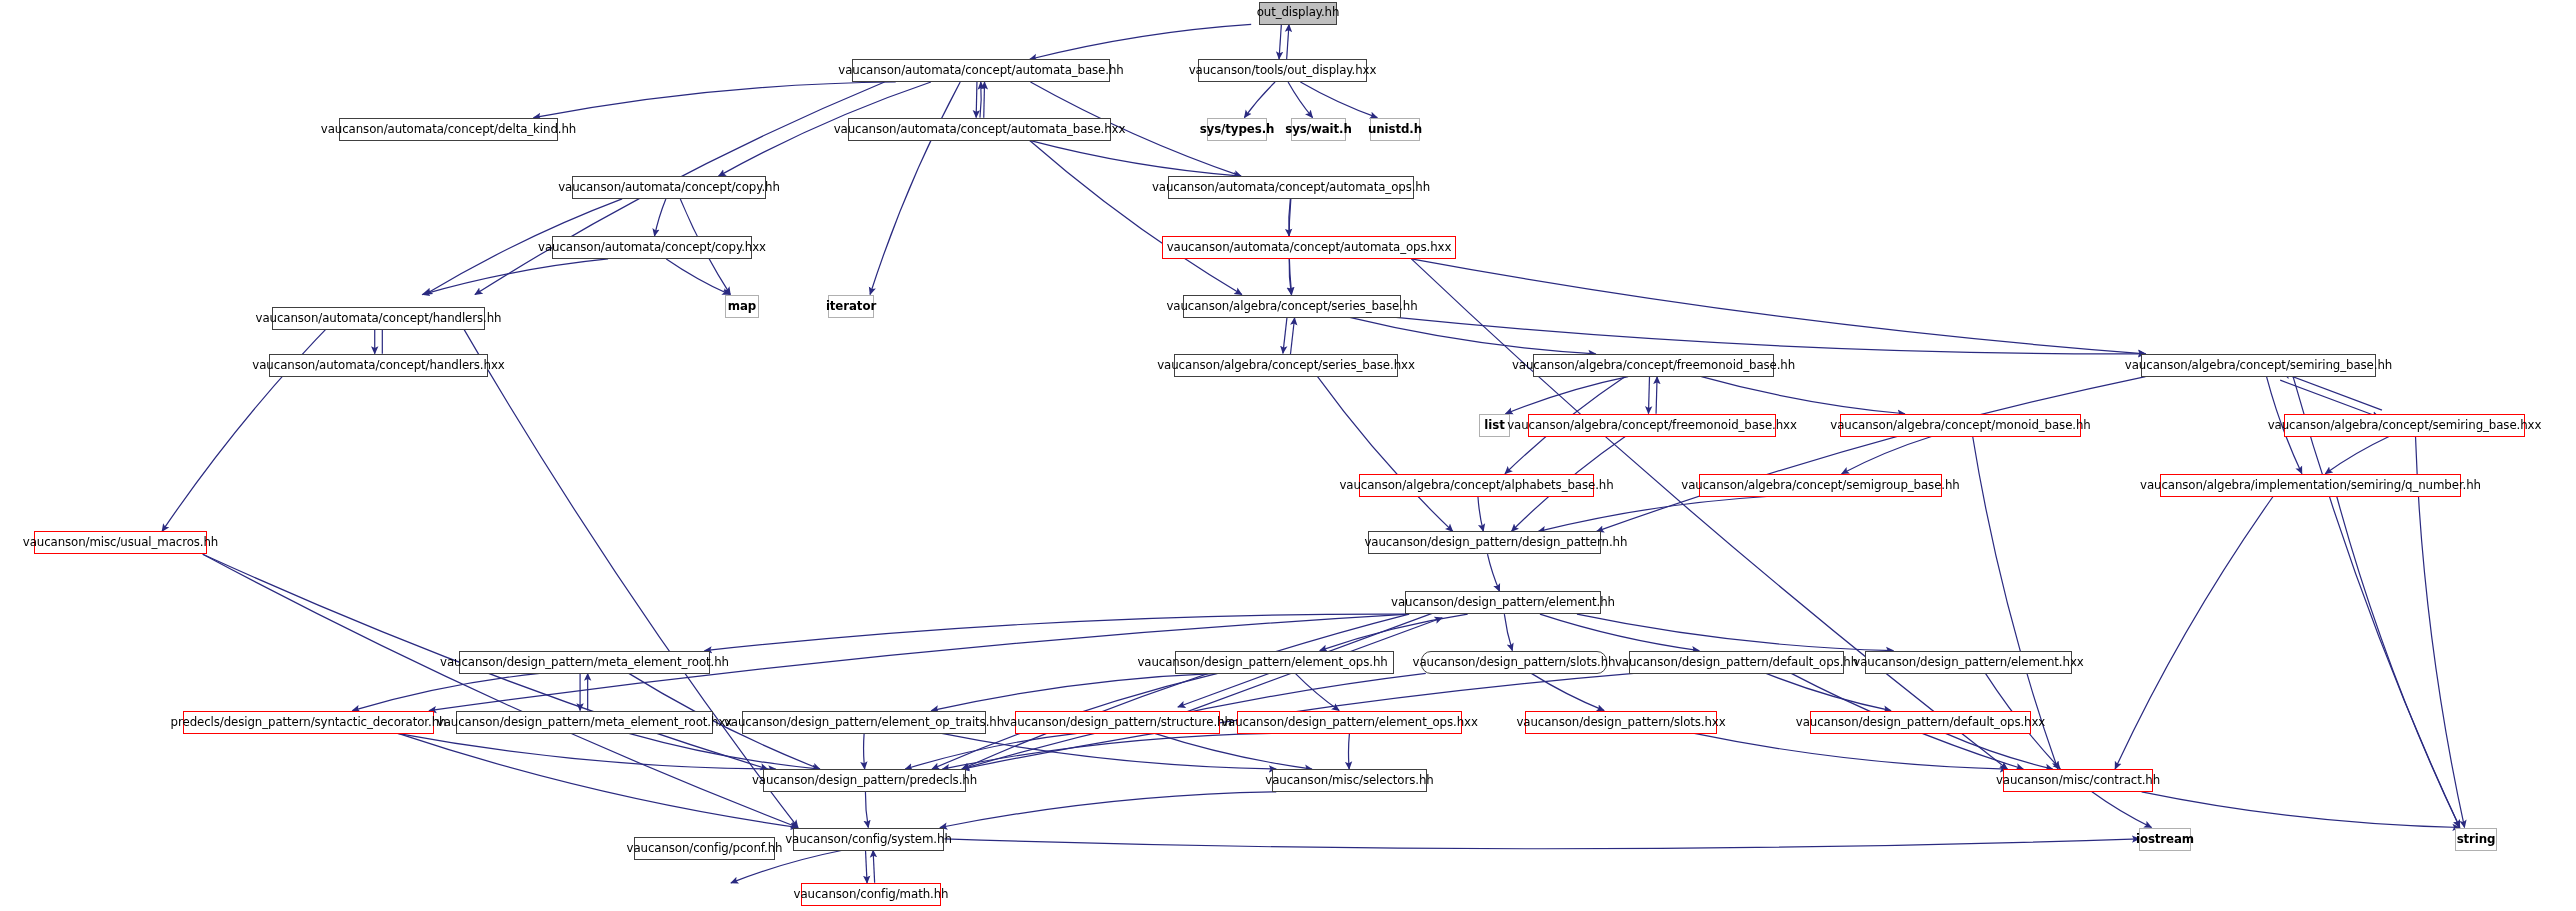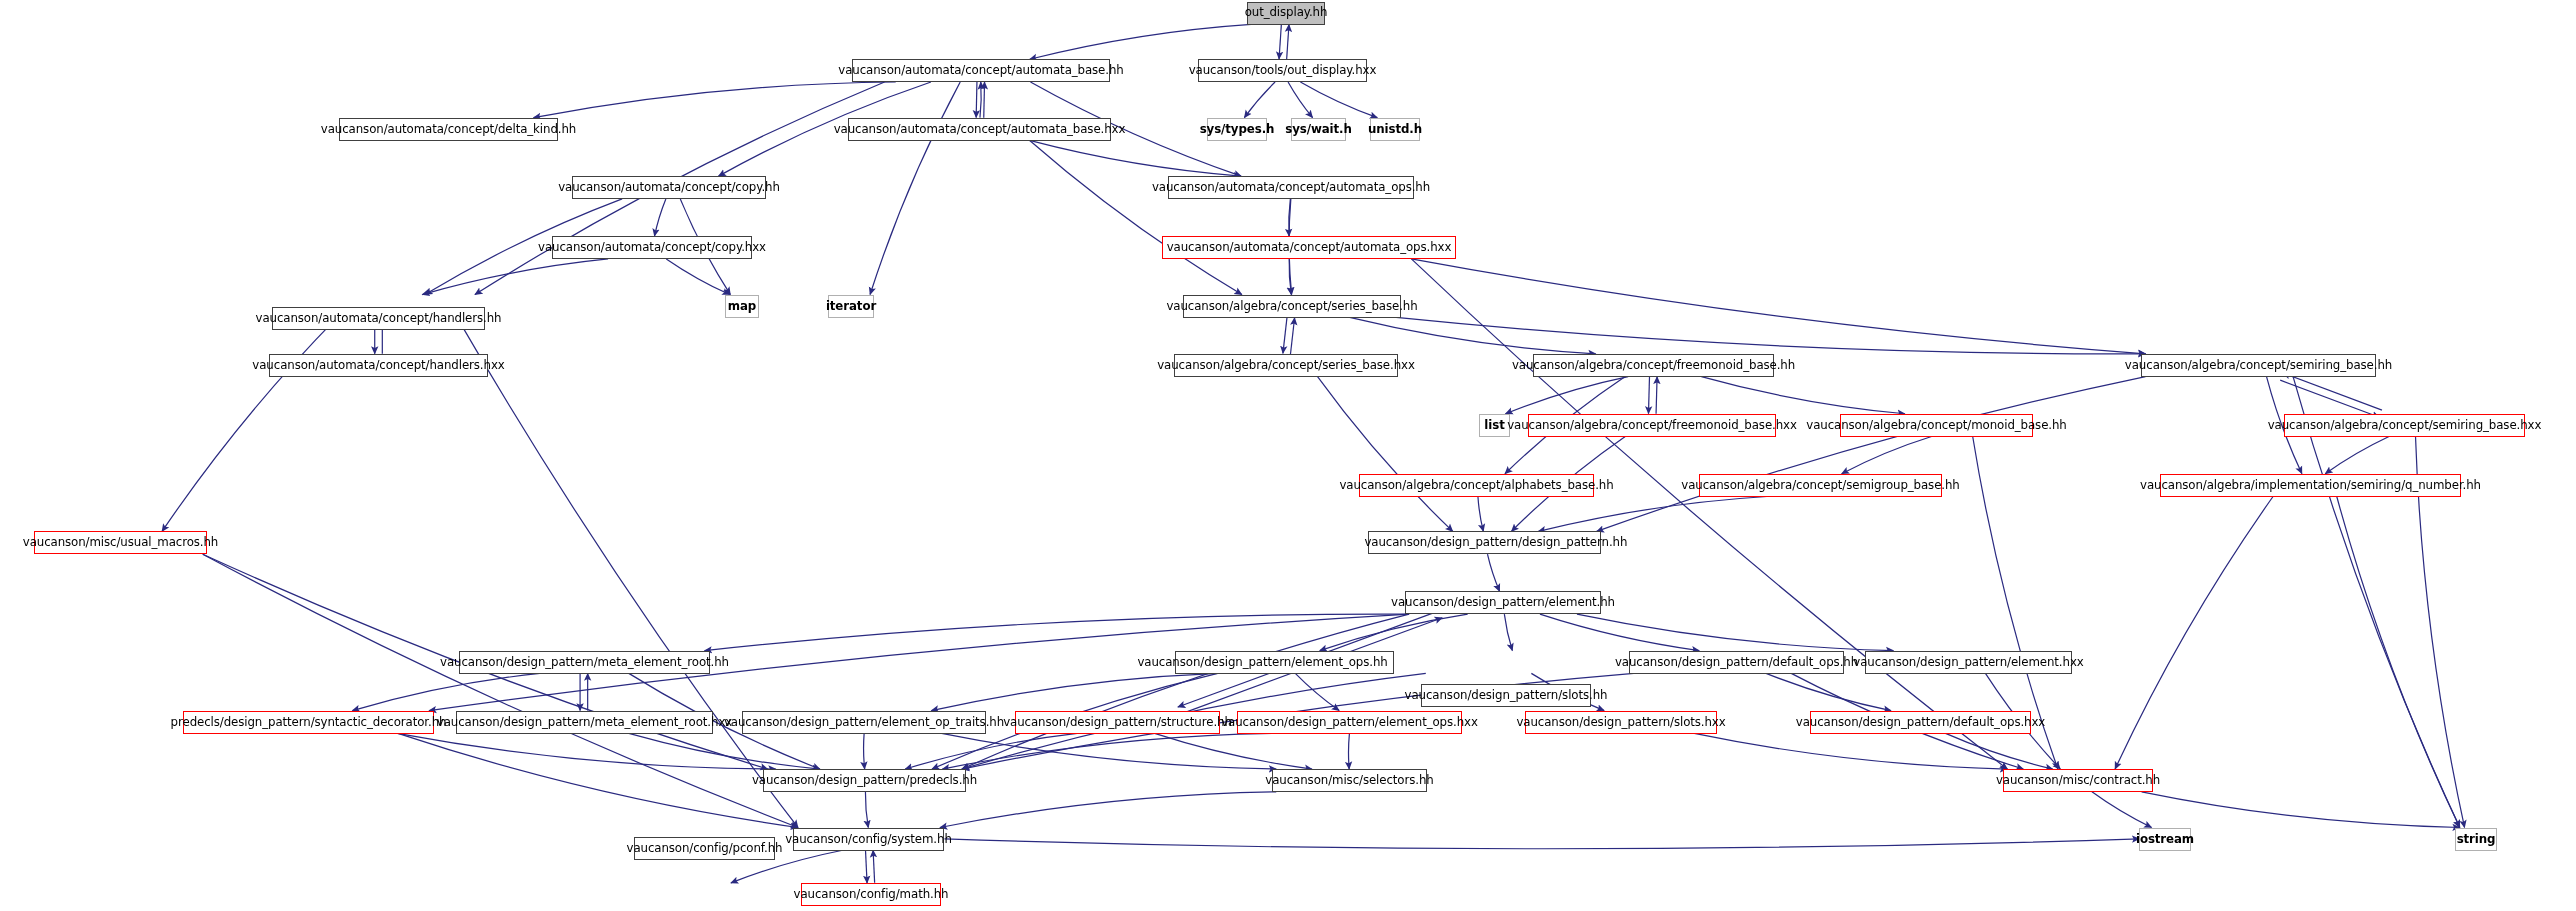--- a/index.html
+++ b/index.html
@@ -35,20 +35,21 @@
     color: #000000;
     font-size: 11.8px;
     line-height: 1;
     letter-spacing: -0.1px;
     padding: 0 5.3px;
     height: 23px;
   }
   .node.root {
     background: #bfbfbf;
     border: 0.8px solid #404040;
+    margin-left: 12px;
   }
   .node.red {
     border: 0.8px solid #ff0000;
   }
   .node.sys {
     border: 0.8px solid #b0b0b0;
     font-weight: bold;
   }
   .node-label {
     pointer-events: none;
@@ -225,21 +226,21 @@
       </div>
       <div class="node" style="left: 2141px; top: 354px; width: 235px;">
         <span class="node-label">vaucanson/algebra/concept/semiring_base.hh</span>
       </div>
       <div class="node sys" style="left: 1479px; top: 414px; width: 31px;">
         <span class="node-label">list</span>
       </div>
       <div class="node red" style="left: 1528px; top: 414px; width: 248px;">
         <span class="node-label">vaucanson/algebra/concept/freemonoid_base.hxx</span>
       </div>
-      <div class="node red" style="left: 1840px; top: 414px; width: 193px;">
+      <div class="node red" style="left: 1840px; top: 414px; width: 241px;">
         <span class="node-label">vaucanson/algebra/concept/monoid_base.hh</span>
       </div>
       <div class="node red" style="left: 2284px; top: 414px; width: 241px;">
         <span class="node-label">vaucanson/algebra/concept/semiring_base.hxx</span>
       </div>
       <div class="node red" style="left: 1359px; top: 474px; width: 235px;">
         <span class="node-label">vaucanson/algebra/concept/alphabets_base.hh</span>
       </div>
       <div class="node red" style="left: 1699px; top: 474px; width: 243px;">
         <span class="node-label">vaucanson/algebra/concept/semigroup_base.hh</span>
@@ -255,21 +256,21 @@
       </div>
       <div class="node" style="left: 1405px; top: 591px; width: 196px;">
         <span class="node-label">vaucanson/design_pattern/element.hh</span>
       </div>
       <div class="node" style="left: 459px; top: 651px; width: 251px;">
         <span class="node-label">vaucanson/design_pattern/meta_element_root.hh</span>
       </div>
       <div class="node" style="left: 1175px; top: 651px; width: 219px; justify-content: flex-end;">
         <span class="node-label">vaucanson/design_pattern/element_ops.hh</span>
       </div>
-      <div class="node" style="left: 1421px; top: 684px; width: 170px;">
+      <div class="node" style="left: 1421px; top: 651px; width: 186px; border-radius: 10px;">
         <span class="node-label">vaucanson/design_pattern/slots.hh</span>
       </div>
       <div class="node" style="left: 1629px; top: 651px; width: 215px;">
         <span class="node-label">vaucanson/design_pattern/default_ops.hh</span>
       </div>
       <div class="node" style="left: 1865px; top: 651px; width: 207px;">
         <span class="node-label">vaucanson/design_pattern/element.hxx</span>
       </div>
       <div class="node red" style="left: 183px; top: 711px; width: 251px;">
         <span class="node-label">predecls/design_pattern/syntactic_decorator.hh</span>

